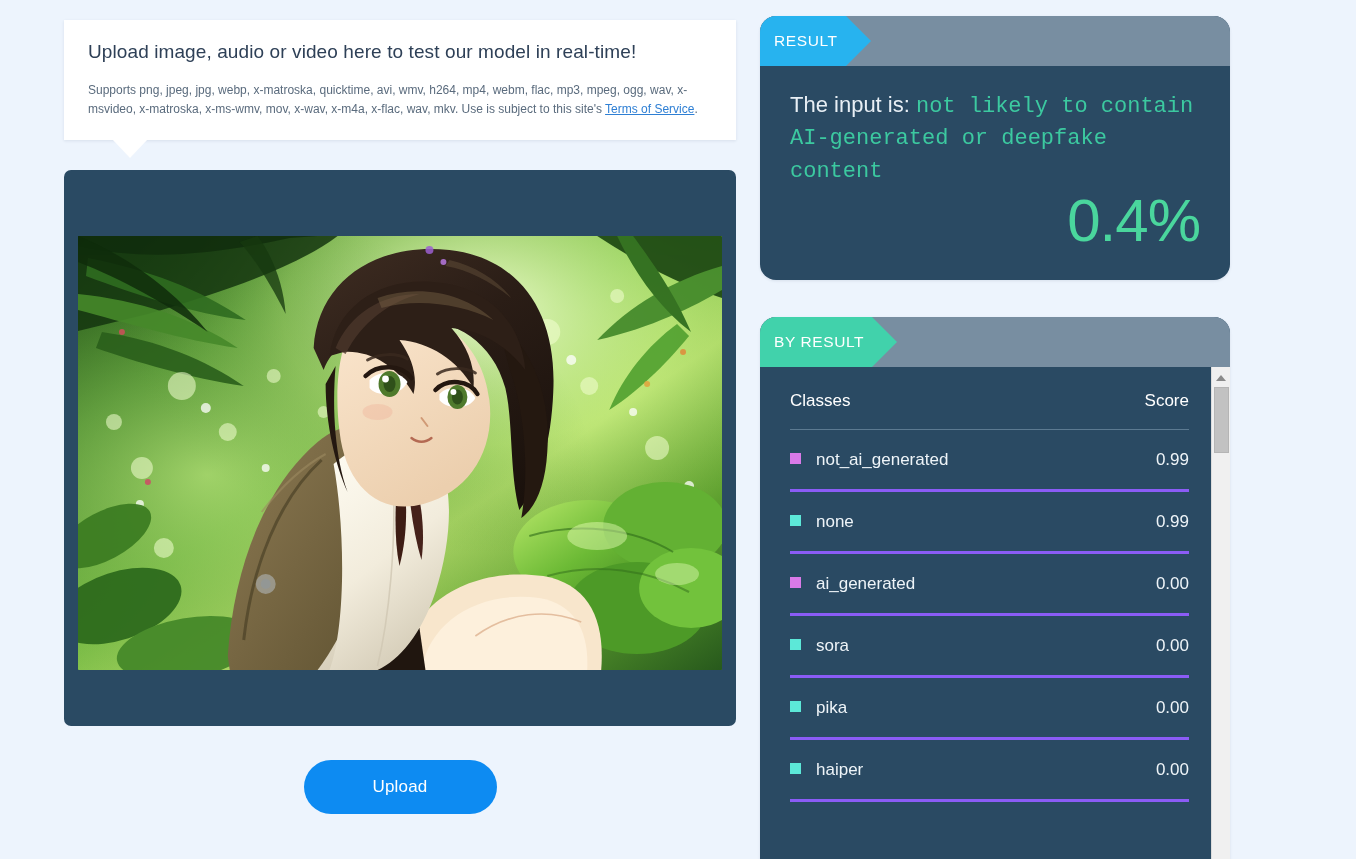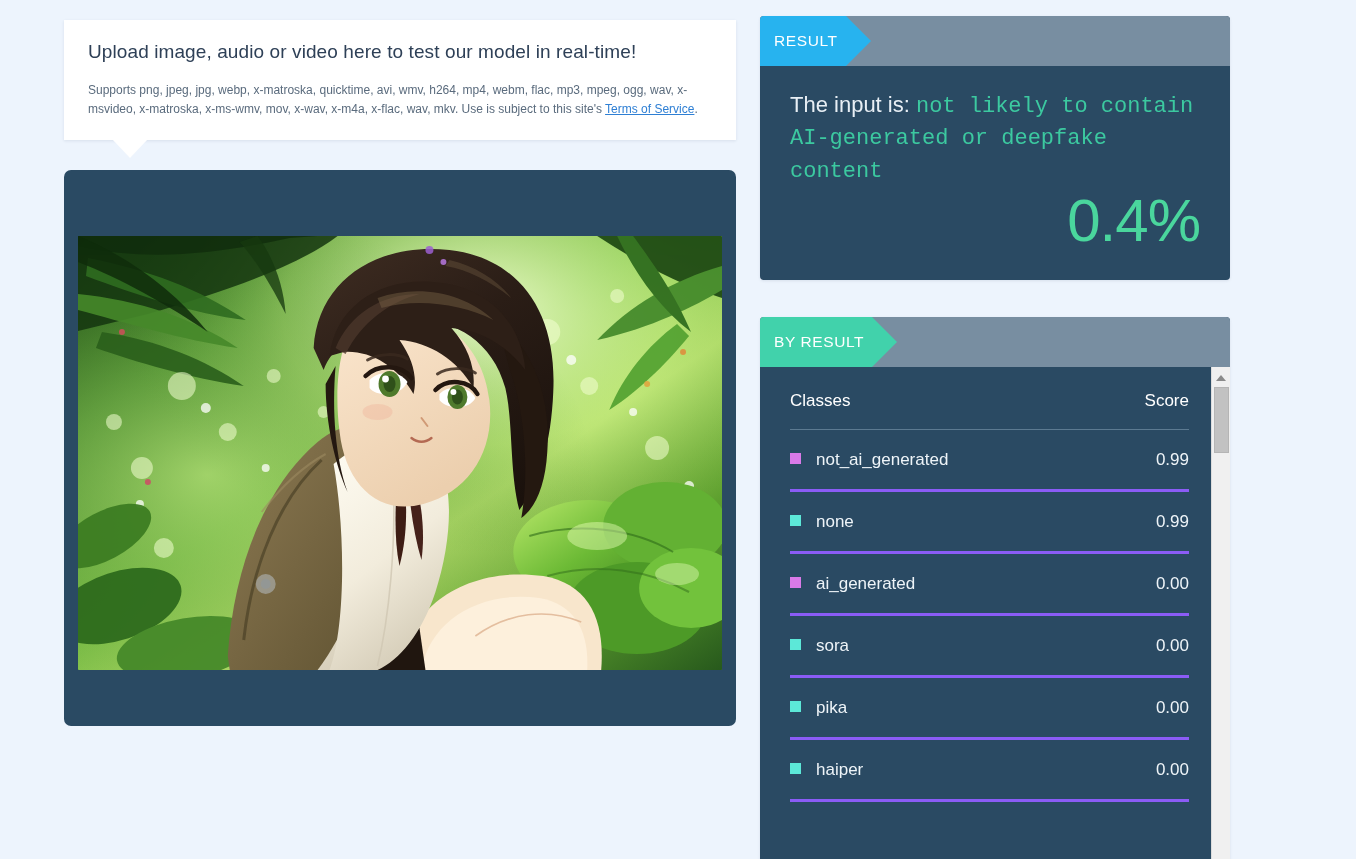--- a/index.html
+++ b/index.html
@@ -107,21 +107,21 @@
 
   
   .right-col {
     position: absolute;
     left: 760px;
     top: 16px;
     width: 470px;
   }
 
   .panel {
-    border-radius: 4px;
+    border-radius: 16px;
     overflow: hidden;
     background: #2a4a63;
     box-shadow: 0 1px 3px rgba(30,50,80,0.10);
   }
 
   .panel-head {
     position: relative;
     height: 50px;
     background: #788ea1;
     display: flex;
@@ -460,20 +460,23 @@
             <circle cx="366" cy="26" r="3" fill="#b778e0"></circle>
             <circle cx="606" cy="116" r="3" fill="#e08a3a"></circle>
             <circle cx="44" cy="96" r="3" fill="#d04f5a"></circle>
             <circle cx="70" cy="246" r="3" fill="#cf4a66"></circle>
             <circle cx="570" cy="148" r="3" fill="#e2a23c"></circle>
           </g>
         </svg>
       </div>
     </div>
 
+    <div class="upload-row">
+      <button class="upload-btn">Upload</button>
+    </div>
   </div>
 
   <div class="right-col">
 
     <div class="panel">
       <div class="panel-head">
         <div class="tag blue">RESULT</div>
       </div>
       <div class="result-body">
         <div class="result-line"><span>The input is: </span><span class="result-verdict">not likely to contain AI-generated or deepfake content</span></div>

